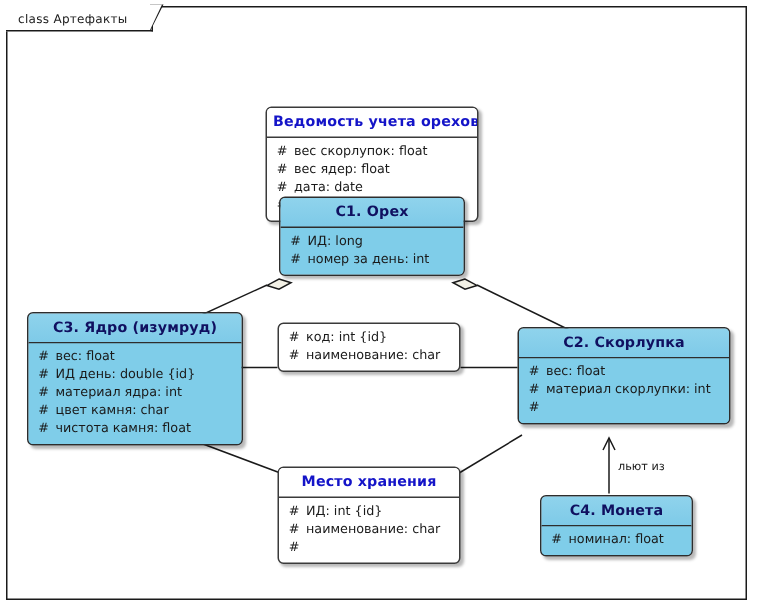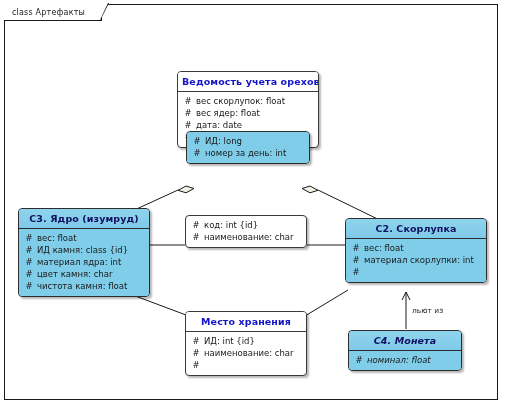--- a/index.html
+++ b/index.html
@@ -216,42 +216,43 @@
         <span class="sig">дата: date</span>
       </div>
       <div class="attr">
         <span class="vis">#</span>
         <span class="sig">количество: int</span>
       </div>
     </div>
   </div>
 
   <div class="cls blue" style="left:186px; top:131px; width:124px;">
+    <div class="title">C1. Орех</div>
     <div class="attrs">
       <div class="attr">
         <span class="vis">#</span>
         <span class="sig">ИД: long</span>
       </div>
       <div class="attr">
         <span class="vis">#</span>
         <span class="sig">номер за день: int</span>
       </div>
     </div>
   </div>
 
-  <div class="cls blue" style="left:18px; top:208px; width:132px;">
+  <div class="cls blue" style="left:18px; top:208px; width:144px;">
     <div class="title">C3. Ядро (изумруд)</div>
     <div class="attrs">
       <div class="attr">
         <span class="vis">#</span>
         <span class="sig">вес: float</span>
       </div>
       <div class="attr">
         <span class="vis">#</span>
-        <span class="sig">ИД камня: class {id}</span>
+        <span class="sig">ИД день: double {id}</span>
       </div>
       <div class="attr">
         <span class="vis">#</span>
         <span class="sig">материал ядра: int</span>
       </div>
       <div class="attr">
         <span class="vis">#</span>
         <span class="sig">цвет камня: char</span>
       </div>
       <div class="attr">
@@ -301,21 +302,21 @@
       <div class="attr">
         <span class="vis">#</span>
         <span class="sig">наименование: char</span>
       </div>
       <div class="attr">
         <span class="vis">#</span>
       </div>
     </div>
   </div>
 
-  <div class="cls blue" style="left:348px; top:330px; width:114px;font-style:italic;">
+  <div class="cls blue" style="left:360px; top:330px; width:102px;">
     <div class="title">C4. Монета</div>
     <div class="attrs">
       <div class="attr">
         <span class="vis">#</span>
         <span class="sig">номинал: float</span>
       </div>
     </div>
   </div>
 
 </div>

